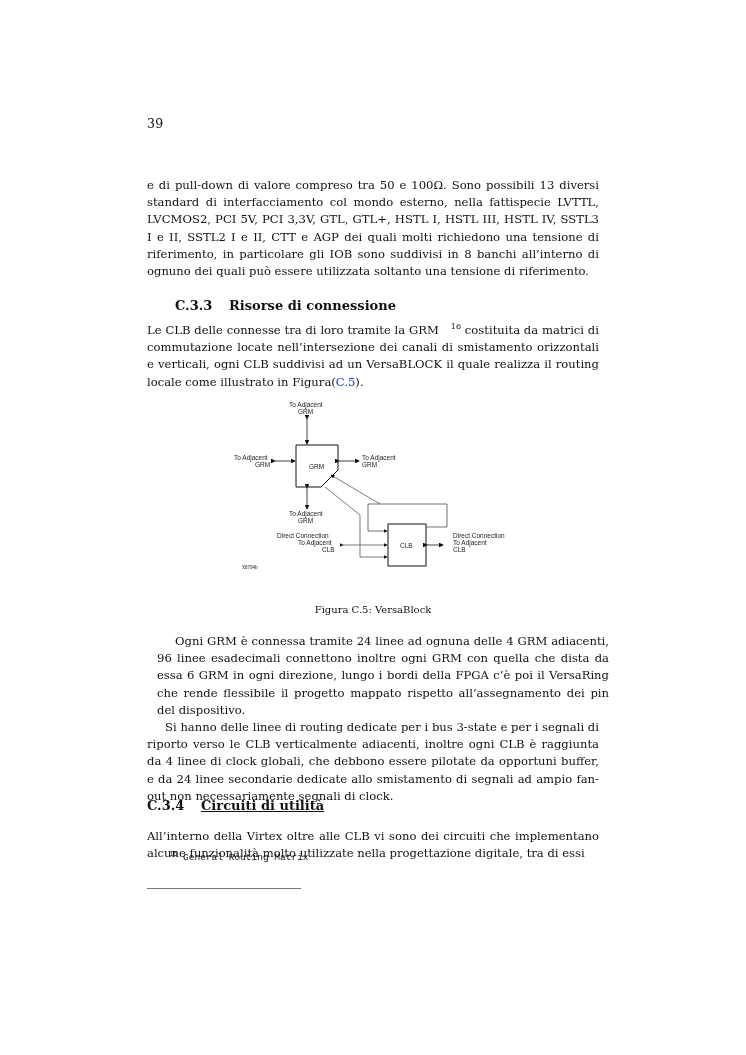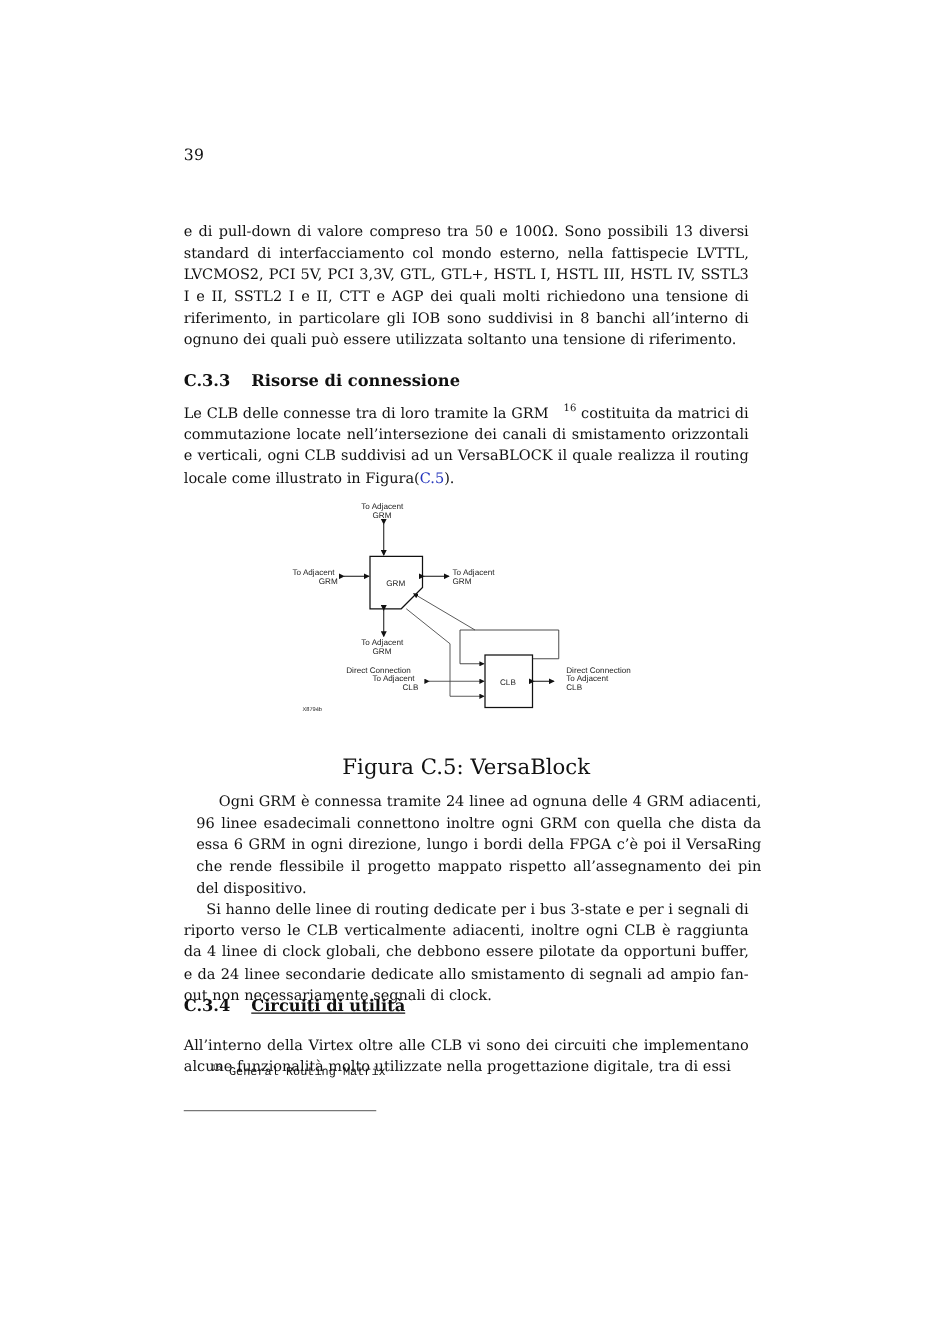--- a/index.html
+++ b/index.html
@@ -9,41 +9,41 @@
   .running-head { position: absolute; top: 116px; left: 0; width: 452px; font-size: 12.5px;
                   font-style: italic; letter-spacing: 0.2px; display: flex; justify-content: space-between; }
   .running-head .pg { font-style: normal; }
   p.body { margin: 0; font-size: 11.6px; line-height: 17.2px; text-align: justify; }
   .block { position: absolute; left: 0; width: 452px; }
   .indent { text-indent: 18px; }
   h3.section { margin: 0; font-size: 13px; font-weight: bold; }
   h3.section .num { display: inline-block; width: 54px; }
   sup { font-size: 8px; line-height: 0; vertical-align: super; padding-left: 12px; }
   a.ref { color: #2233bb; text-decoration: none; }
-  .caption { position: absolute; top: 604px; left: 0; width: 452px; text-align: center; font-size: 17px; }
+  .caption { position: absolute; top: 604px; left: 0; width: 452px; text-align: center; font-size: 10px; }
   .fn-rule { position: absolute; left: 0; top: 888px; width: 154px; height: 1px; background: #777; }
   .footnote { position: absolute; left: 10px; top: 852px; font-size: 9.5px; font-family: Liberation Mono, monospace; }
   .footnote sup { font-size: 7px; }
   svg.fig { position: absolute; left: 225px; top: 375px; }
   svg.fig text { font-family: "Liberation Sans", "DejaVu Sans", sans-serif; font-size: 6.5px; fill: #222; }
 </style>
 </head>
 <body>
 
 <div class="page">
 
   <div class="running-head">
     <span class="pg">39</span>
   </div>
 
   <div class="block" style="top:159px;margin-top:18px;">
     <p class="body">e di pull-down di valore compreso tra 50 e 100Ω. Sono possibili 13 diversi standard di interfacciamento col mondo esterno, nella fattispecie LVTTL, LVCMOS2, PCI 5V, PCI 3,3V, GTL, GTL+, HSTL I, HSTL III, HSTL IV, SSTL3 I e II, SSTL2 I e II, CTT e AGP dei quali molti richiedono una tensione di riferimento, in particolare gli IOB sono suddivisi in 8 banchi all’interno di ognuno dei quali può essere utilizzata soltanto una tensione di riferimento.</p>
   </div>
 
-  <div class="block" style="top:298px;">
+  <div class="block" style="top:298px;margin-left:28px;">
     <h3 class="section">
       <span class="num">C.3.3</span><span>Risorse di connessione</span>
     </h3>
   </div>
 
   <div class="block" style="top:322px;">
     <p class="body"><span>Le CLB delle connesse tra di loro tramite la GRM</span><sup>16</sup><span> costituita da matrici di commutazione locate nell’intersezione dei canali di smistamento orizzontali e verticali, ogni CLB suddivisi ad un VersaBLOCK il quale realizza il routing locale come illustrato in Figura(</span><a class="ref">C.5</a><span>).</span></p>
   </div>
 
   <div class="caption">Figura C.5: VersaBlock</div>

